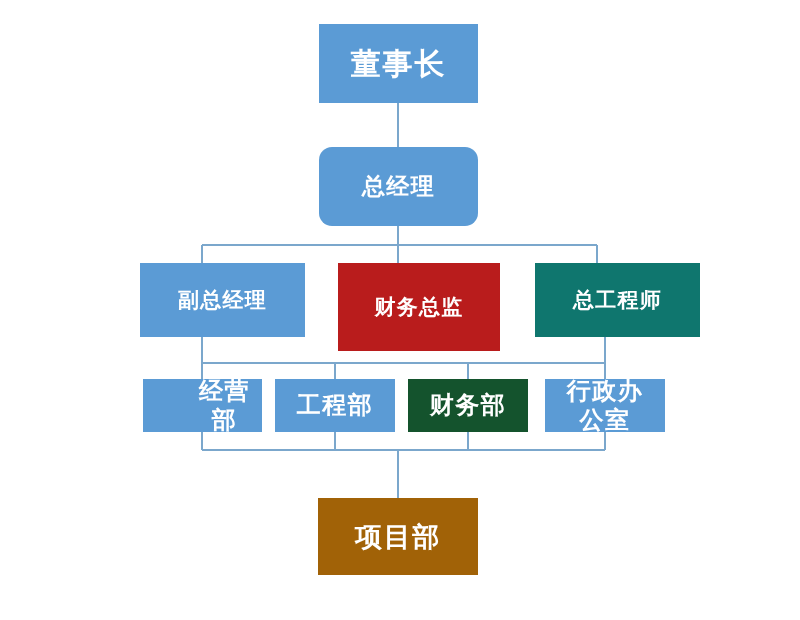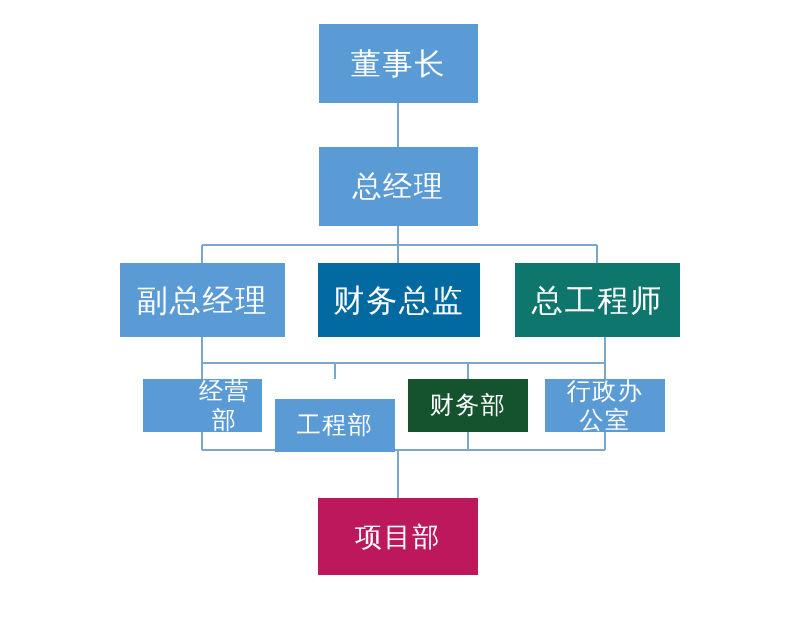--- a/index.html
+++ b/index.html
@@ -32,27 +32,27 @@
     position: absolute;
     box-sizing: border-box;
     background: #5B9BD5;
     color: #FFFFFF;
     display: flex;
     align-items: center;
     justify-content: center;
     text-align: center;
     line-height: 1.18;
     letter-spacing: 0.06em;
-    font-weight: 400;
+    font-weight: 700;
     z-index: 2;
     text-rendering: optimizeLegibility;
   }
   .node-lvl1 { font-size: 30px; }
-  .node-lvl2 { font-size: 29px; }
-  .node-lvl3 { font-size: 31px; }
+  .node-lvl2 { font-size: 23px; border-radius: 13px; }
+  .node-lvl3 { font-size: 21px; margin-left: 20px; }
   .node-lvl4 { font-size: 24px; }
   .node-lvl5 { font-size: 27px; }
   .node-label {
     display: block;
     width: 100%;
     padding: 0 6px;
     box-sizing: border-box;
     white-space: pre-line;
   }
 </style>
@@ -83,36 +83,36 @@
   <div id="node-layer">
       <div class="node node-lvl1" style="left: 319px; top: 24px; width: 159px; height: 79px; background: rgb(91, 155, 213); color: rgb(255, 255, 255);">
         <span class="node-label">董事长</span>
       </div>
       <div class="node node-lvl2" style="left: 319px; top: 147px; width: 159px; height: 79px; background: rgb(91, 155, 213); color: rgb(255, 255, 255);">
         <span class="node-label">总经理</span>
       </div>
       <div class="node node-lvl3" style="left: 120px; top: 263px; width: 165px; height: 74px; background: rgb(91, 155, 213); color: rgb(255, 255, 255);">
         <span class="node-label">副总经理</span>
       </div>
-      <div class="node node-lvl3" style="left: 318px; top: 263px; width: 162px; height: 74px; background: #0369a1; color: rgb(255, 255, 255);">
+      <div class="node node-lvl3" style="left: 318px; top: 263px; width: 162px; height: 88px; background: #b91c1c; color: rgb(255, 255, 255);">
         <span class="node-label">财务总监</span>
       </div>
       <div class="node node-lvl3" style="left: 515px; top: 263px; width: 165px; height: 74px; background: #0f766e; color: rgb(255, 255, 255);">
         <span class="node-label">总工程师</span>
       </div>
       <div class="node node-lvl4" style="left: 143px; top: 379px; width: 119px; height: 53px; background: rgb(91, 155, 213); color: rgb(255, 255, 255); padding-left: 44px;">
         <span class="node-label">经营部</span>
       </div>
-      <div class="node node-lvl4" style="left: 275px; top: 379px; width: 120px; height: 53px; background: rgb(91, 155, 213); color: rgb(255, 255, 255); margin-top: 20px;">
+      <div class="node node-lvl4" style="left: 275px; top: 379px; width: 120px; height: 53px; background: rgb(91, 155, 213); color: rgb(255, 255, 255);">
         <span class="node-label">工程部</span>
       </div>
       <div class="node node-lvl4" style="left: 408px; top: 379px; width: 120px; height: 53px; background: #14532d; color: rgb(255, 255, 255);">
         <span class="node-label">财务部</span>
       </div>
       <div class="node node-lvl4" style="left: 545px; top: 379px; width: 120px; height: 53px; background: rgb(91, 155, 213); color: rgb(255, 255, 255); text-align: center;">
         <span class="node-label">行政办
 公室</span>
       </div>
-      <div class="node node-lvl5" style="left: 318px; top: 498px; width: 160px; height: 77px; background: #be185d; color: rgb(255, 255, 255);">
+      <div class="node node-lvl5" style="left: 318px; top: 498px; width: 160px; height: 77px; background: #a16207; color: rgb(255, 255, 255);">
         <span class="node-label">项目部</span>
       </div>
     </div>
 </div>
 
 </body></html>

